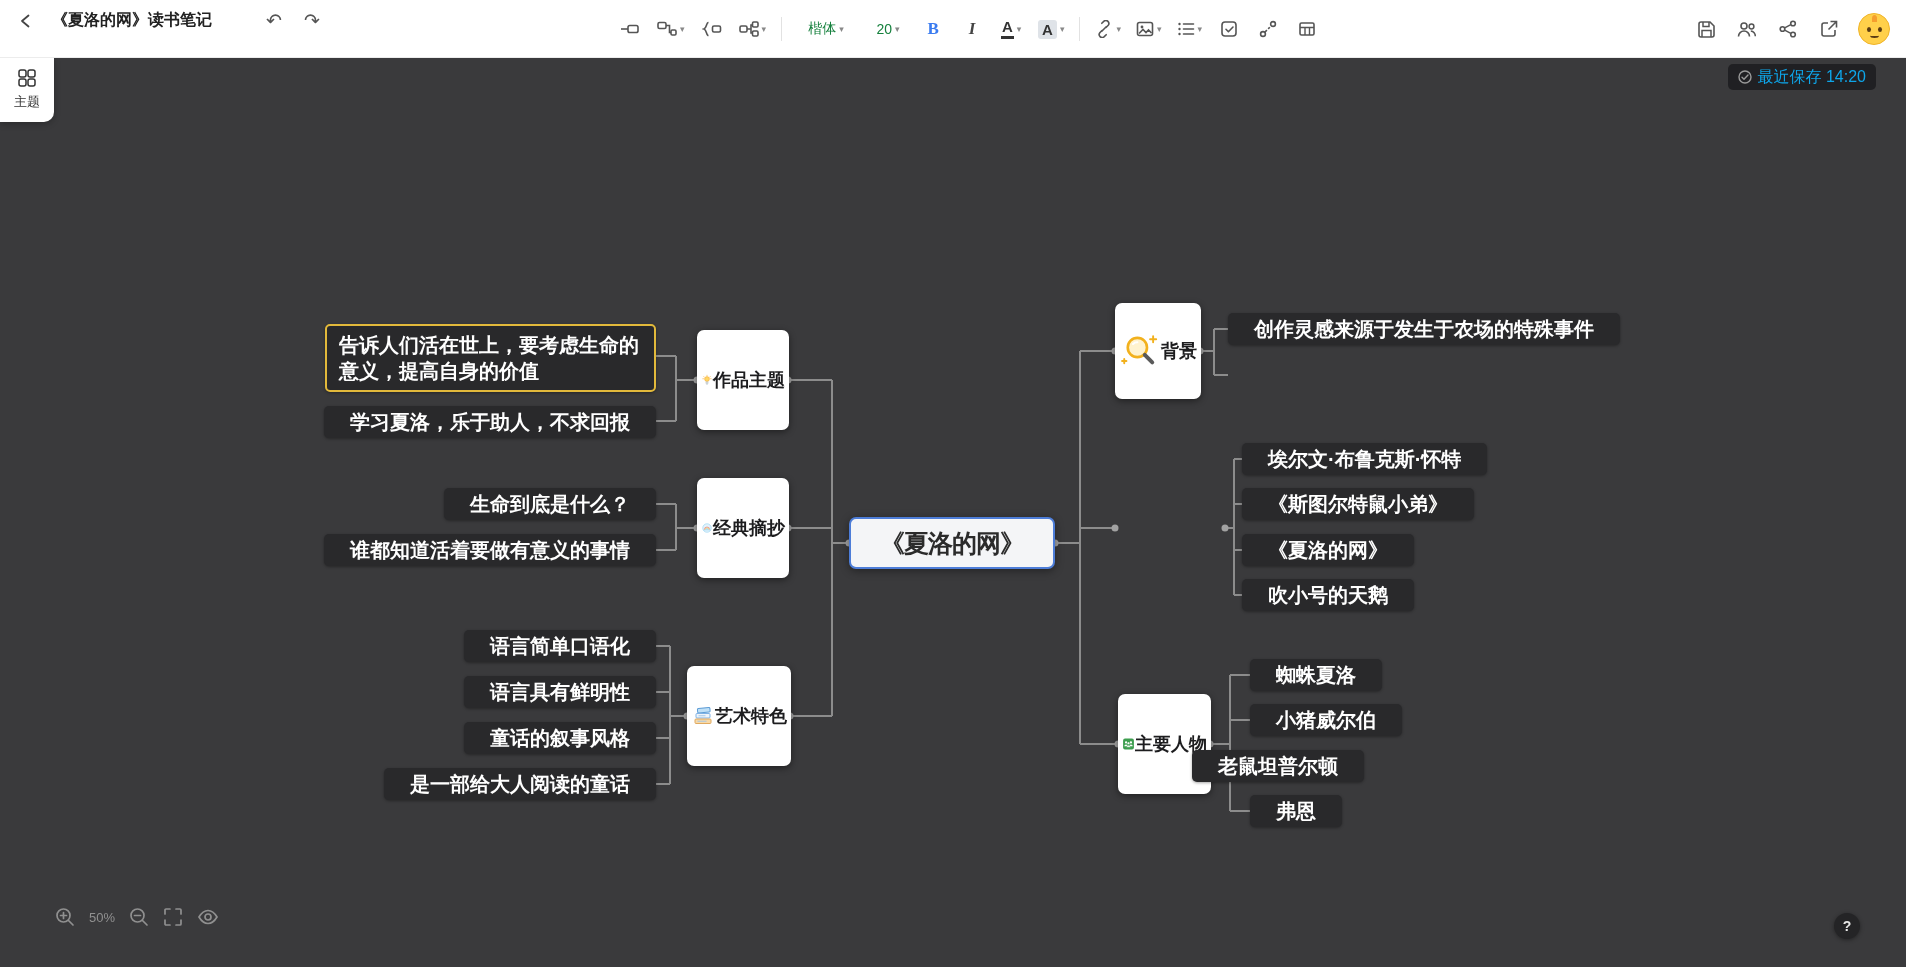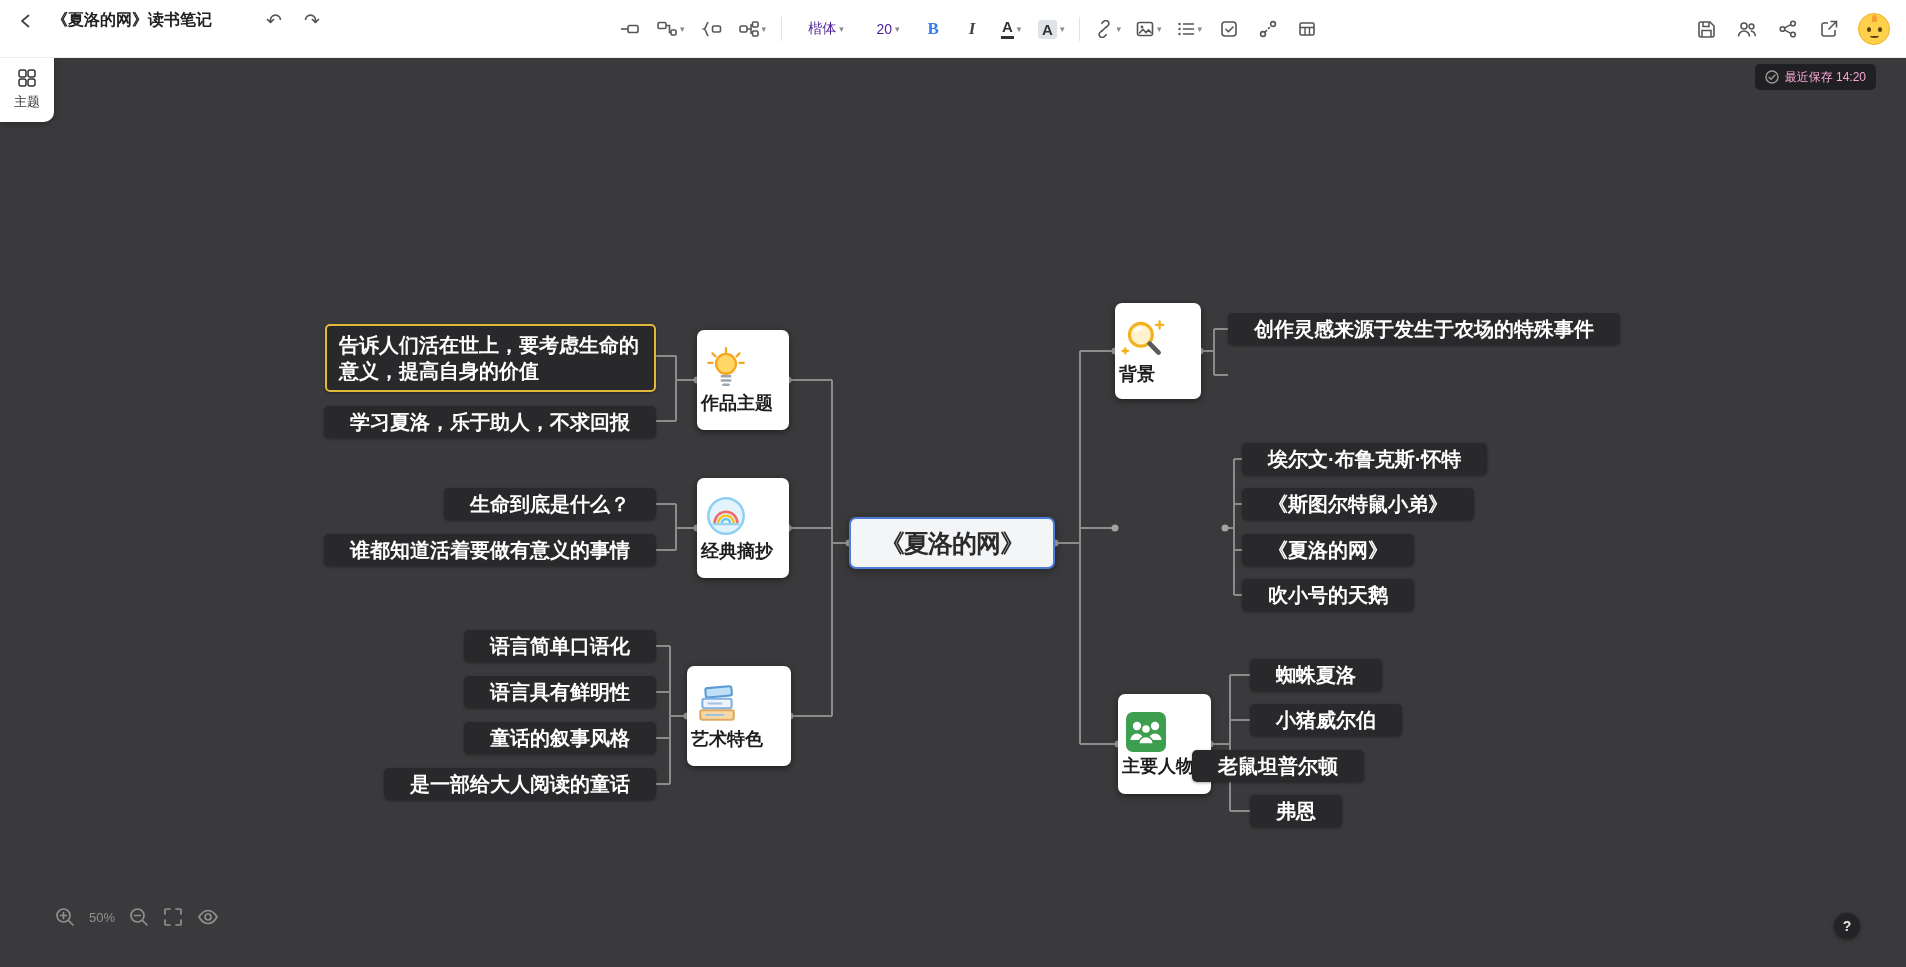--- a/index.html
+++ b/index.html
@@ -12,56 +12,56 @@
   .tb-left { position:absolute; left:14px; top:0; height:41px; display:flex; align-items:center; gap:14px; }
   .tb-center { position:absolute; left:618px; top:0; height:58px; display:flex; align-items:center; gap:15px; }
   .tb-right { position:absolute; right:16px; top:0; height:58px; display:flex; align-items:center; gap:17px; }
   .tb-btn { display:flex; align-items:center; justify-content:center; min-width:24px; height:30px;
             border-radius:4px; cursor:pointer; color:#555; gap:3px; }
   .tb-btn svg { display:block; }
   .tb-divider { width:1px; height:24px; background:#e2e2e2; }
   .doc-title { font-size:16px; font-weight:700; color:#222; }
   .glyph { font-size:19px; color:#555; line-height:1; }
   .caret { font-size:9px; color:#888; line-height:1; }
-  .sel-label { font-size:14px; color:#4c1d95; }
+  .sel-label { font-size:14px; color:#15803d; }
   .bold-b { font-size:17px; font-weight:800; color:#3a7bf0; font-family:"Liberation Serif", serif; }
   .italic-i { font-size:17px; font-style:italic; font-weight:700; color:#444; font-family:"Liberation Serif", serif; }
   .color-a { font-size:15px; font-weight:700; color:#333; border-bottom:3px solid #333; line-height:1.1; padding:0 1px;}
   .hl-a { font-size:15px; font-weight:700; color:#333; background:#dfe3e8; border-radius:3px; padding:1px 4px; }
   .avatar { width:32px; height:32px; border-radius:50%; background:#ffd04a; position:relative; cursor:pointer;
             border:1px solid #f0b429; overflow:hidden; }
   .avatar .eye1,.avatar .eye2 { position:absolute; width:4px; height:5px; background:#5a3b12; border-radius:50%; top:13px; }
   .avatar .eye1 { left:8px; } .avatar .eye2 { left:19px; }
   .avatar .mouth { position:absolute; left:11px; top:19px; width:9px; height:5px; border-bottom:2px solid #5a3b12; border-radius:50%; }
   .avatar .tuft { position:absolute; left:13px; top:1px; width:5px; height:7px; background:#f59e2d; border-radius:50% 50% 0 0; }
 
   
   .theme-panel { position:absolute; left:0; top:58px; width:54px; height:64px; background:#ffffff;
                  border-radius:0 0 10px 0; z-index:20; display:flex; flex-direction:column; align-items:center;
                  justify-content:center; gap:6px; cursor:pointer; box-shadow:0 2px 6px rgba(0,0,0,.25); }
   .theme-panel .tp-label { font-size:13px; color:#333; }
   .save-badge { position:absolute; top:64px; right:30px; height:26px; background:rgba(28,28,30,.85);
                 border-radius:5px; display:flex; align-items:center; gap:6px; padding:0 10px; z-index:20; }
-  .save-badge span { font-size:12px; color:#f9a8d4; }
+  .save-badge span { font-size:16px; color:#0ea5e9; }
   .zoombar { position:absolute; left:55px; bottom:40px; display:flex; align-items:center; gap:14px; z-index:20; }
   .zoombar .pct { font-size:13px; color:#909090; }
   .zb-btn { cursor:pointer; display:flex; align-items:center; }
   .help-btn { position:absolute; right:46px; bottom:28px; width:26px; height:26px; border-radius:50%;
               background:#242426; color:#e8e8e8; display:flex; align-items:center; justify-content:center;
               font-size:14px; font-weight:700; cursor:pointer; z-index:20; box-shadow:0 1px 4px rgba(0,0,0,.4); }
 
   
   .canvas { position:absolute; inset:0; background:#3a3a3c; z-index:1; }
   .connectors { position:absolute; left:0; top:0; z-index:1; }
   .node { position:absolute; z-index:5; cursor:pointer; }
   .root-node { left:849px; top:517px; width:206px; height:52px; background:#f4f5f7; border:2px solid #4d7dd8;
                border-radius:7px; display:flex; align-items:center; justify-content:center;
                box-shadow:0 2px 8px rgba(0,0,0,.4); }
   .root-node span { font-size:25px; font-weight:700; color:#2b2b2b; letter-spacing:-1px; }
-  .branch-card { background:#ffffff; border-radius:7px; display:flex; flex-direction:column; align-items:flex-start;
+  .branch-card { background:#ffffff; border-radius:7px; display:flex; flex-direction:row; align-items:center;
                  justify-content:center; box-shadow:0 2px 7px rgba(0,0,0,.45); padding:5px 4px; }
   .branch-card .blabel { font-size:18px; font-weight:700; color:#1d1d1f; white-space:nowrap; }
   .pill { background:#29292b; color:#ffffff; border-radius:5px; padding:3px 26px; font-size:20px; font-weight:700;
           white-space:nowrap; line-height:26px; box-shadow:0 1px 3px rgba(0,0,0,.35); }
   .pill.hl { border:2px solid #e2b93b; white-space:normal; width:331px; line-height:26px; padding:6px 12px; }
 </style>
 </head>
 <body>
 
 <div class="page">

